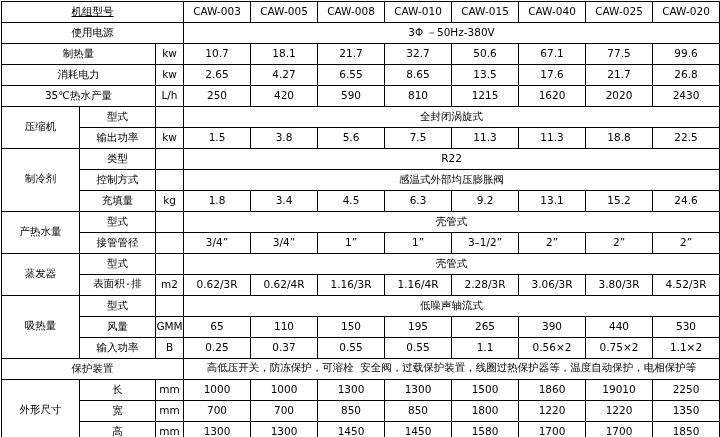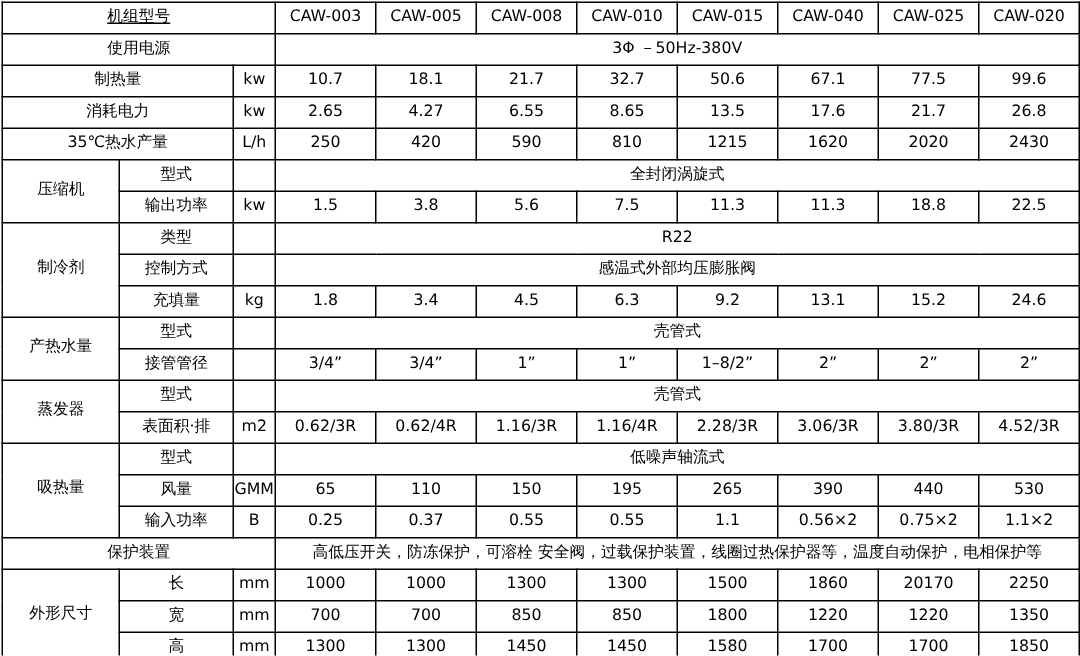--- a/index.html
+++ b/index.html
@@ -47,20 +47,21 @@
   }
   td.unit {
     font-size: 10px;
     margin-left: 36px;
   }
   td.wide {
     font-size: 11.5px;
   }
   td.small {
     font-size: 10px;
+    font-family: Liberation Mono, monospace;
   }
   
 </style>
 </head>
 <body>
 
 <table class="spec">
   <colgroup>
     <col style="width:78px">
     <col style="width:76px">
@@ -181,21 +182,21 @@
     <td class="unit"></td>
     <td class="wide" colspan="8">壳管式</td>
   </tr>
   <tr>
     <td class="rowlabel">接管管径</td>
     <td class="unit"></td>
     <td>3/4”</td>
     <td>3/4”</td>
     <td>1”</td>
     <td>1”</td>
-    <td>1–8/2”</td>
+    <td>3–1/2”</td>
     <td>2”</td>
     <td>2”</td>
     <td>2”</td>
   </tr>
 
   <tr>
     <td class="grouplabel" rowspan="2">蒸发器</td>
     <td class="rowlabel">型式</td>
     <td class="unit"></td>
     <td class="wide" colspan="8">壳管式</td>
@@ -252,21 +253,21 @@
   <tr>
     <td class="grouplabel" rowspan="3">外形尺寸</td>
     <td class="rowlabel">长</td>
     <td class="unit">mm</td>
     <td>1000</td>
     <td>1000</td>
     <td>1300</td>
     <td>1300</td>
     <td>1500</td>
     <td>1860</td>
-    <td>20170</td>
+    <td>19010</td>
     <td>2250</td>
   </tr>
   <tr>
     <td class="rowlabel">宽</td>
     <td class="unit">mm</td>
     <td>700</td>
     <td>700</td>
     <td>850</td>
     <td>850</td>
     <td>1800</td>

